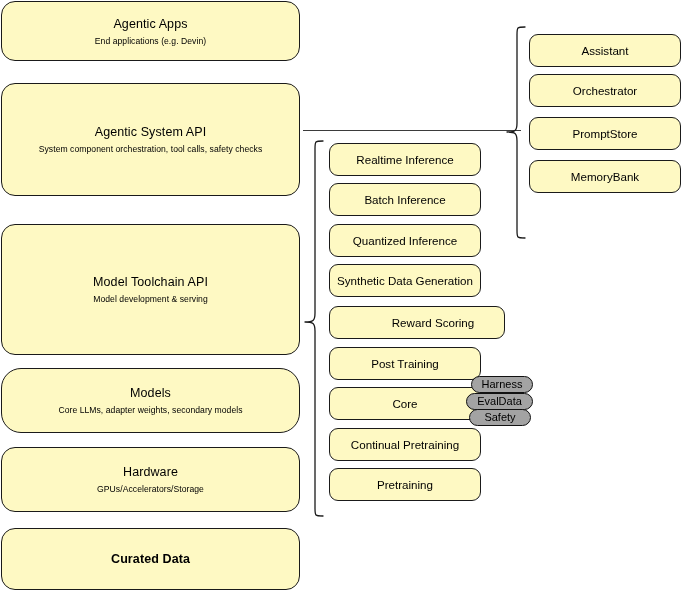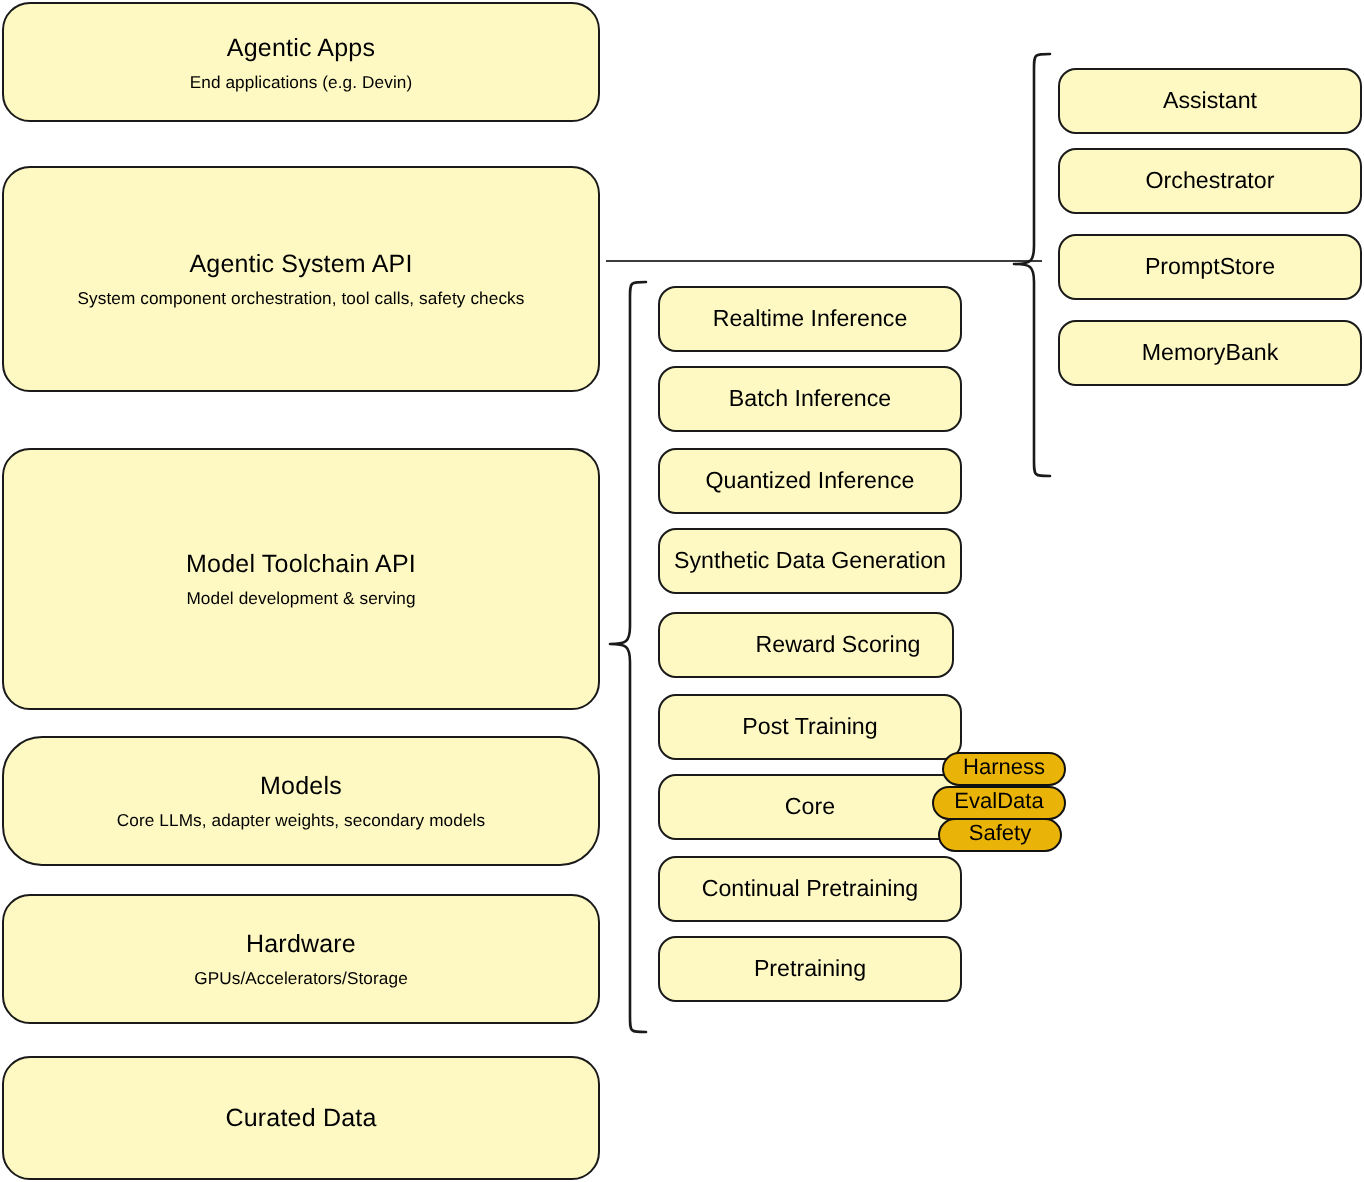--- a/index.html
+++ b/index.html
@@ -64,21 +64,21 @@
     color: #000;
     white-space: nowrap;
   }
 
   
   .pill {
     position: absolute;
     box-sizing: border-box;
     border: 1.4px solid #111111;
     border-radius: 999px;
-    background: #eab308;
+    background: #a3a3a3;
     height: 17px;
     display: flex;
     align-items: center;
     justify-content: center;
     z-index: 20;
     text-align: center;
   }
   .pill-label {
     font-size: 11px;
     line-height: 13px;
@@ -131,21 +131,21 @@
   <div class="box layer-box" style="left:1px; top:368px; width:299px; height:65px;border-radius:20px;">
     <div class="layer-title">Models</div>
     <div class="layer-sub">Core LLMs, adapter weights, secondary models</div>
   </div>
 
   <div class="box layer-box" style="left:1px; top:447px; width:299px; height:65px;">
     <div class="layer-title">Hardware</div>
     <div class="layer-sub">GPUs/Accelerators/Storage</div>
   </div>
 
-  <div class="box layer-box" style="left:1px; top:528px; width:299px; height:62px;">
+  <div class="box layer-box" style="left:1px; top:528px; width:299px; height:62px;font-weight:bold;">
     <div class="layer-title">Curated Data</div>
   </div>
 
   <div class="connector" style="left:303px; top:130px; width:218px;"></div>
 
   <div class="brace" style="left:299px; top:135px; width:26px; height:390px;">
     <svg width="26" height="390" viewBox="0 0 26 390">
       <path d="M 24 6
                C 16 6, 16 6, 16 14
                L 16 178
@@ -173,21 +173,21 @@
   </div>
   <div class="box item-box" style="left:329px; top:183px; width:152px;">
     <span class="item-label">Batch Inference</span>
   </div>
   <div class="box item-box" style="left:329px; top:224px; width:152px;">
     <span class="item-label">Quantized Inference</span>
   </div>
   <div class="box item-box" style="left:329px; top:264px; width:152px;">
     <span class="item-label">Synthetic Data Generation</span>
   </div>
-  <div class="box item-box" style="left:329px; top:306px; width:148px;padding-left:32px;">
+  <div class="box item-box" style="left:329px; top:306px; width:176px;padding-left:32px;">
     <span class="item-label">Reward Scoring</span>
   </div>
   <div class="box item-box" style="left:329px; top:347px; width:152px;">
     <span class="item-label">Post Training</span>
   </div>
   <div class="box item-box" style="left:329px; top:387px; width:152px;">
     <span class="item-label">Core</span>
   </div>
   <div class="box item-box" style="left:329px; top:428px; width:152px;">
     <span class="item-label">Continual Pretraining</span>

